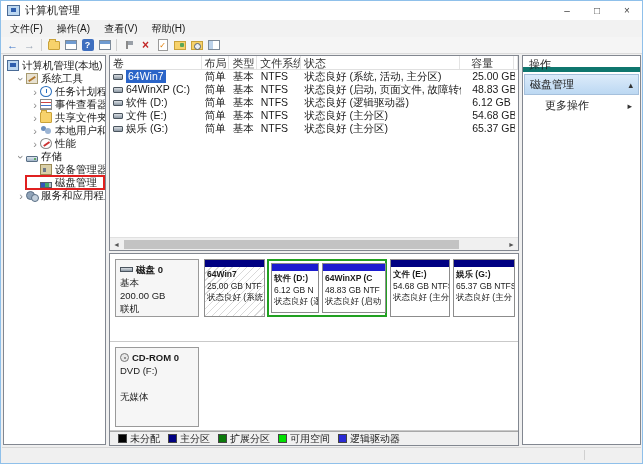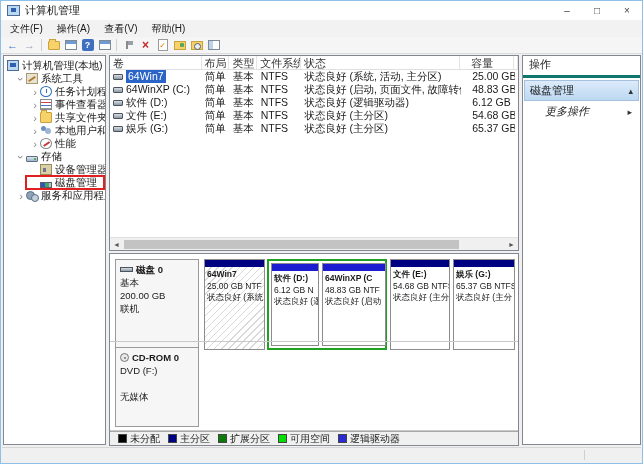--- a/index.html
+++ b/index.html
@@ -97,25 +97,25 @@
   .pbar{height:7px;}
   .ptxt{padding:2px 2px 0 2px;font-size:8.5px;line-height:11.5px;white-space:nowrap;overflow:hidden;}
   .pn{font-weight:bold;}
   .pgroup{position:absolute;top:0;bottom:0;border:2px solid #21a121;padding:2px;display:flex;gap:3px;background:#fff;}
   .pgroup .pcell{position:relative;flex:none;}
   .hline{position:absolute;left:0;right:0;height:1px;background:#c9c9c9;}
   .legend{position:absolute;left:0;right:0;bottom:0;height:14px;background:#f0f0f0;border-top:1px solid #a8a8a8;display:flex;align-items:center;gap:8px;padding-left:8px;font-size:10px;}
   .litem{display:flex;align-items:center;gap:3px;white-space:nowrap;}
   .lsq{width:9px;height:9px;border:1px solid #444;flex:none;}
   
-  .act-title{height:22px;line-height:16px;padding-left:6px;border-bottom:3px solid #0f766e;font-size:11px;}
+  .act-title{height:16px;line-height:16px;padding-left:6px;border-bottom:5px solid #0f766e;font-size:11px;}
   .act-group{margin:2px 1px 0 1px;height:21px;display:flex;align-items:center;background:linear-gradient(#dcebfa,#bcd8f2);border:1px solid #a5c0dc;padding:0 5px;}
   .act-group .gl{flex:1;}
   .act-caret{font-size:9px;color:#333;}
-  .act-more{height:21px;display:flex;align-items:center;padding:0 8px 0 22px;font-style:italic;}
+  .act-more{height:21px;display:flex;align-items:center;padding:0 8px 0 22px;}
   .act-more .ml{flex:1;}
   
   .statusbar{position:absolute;left:1px;right:1px;bottom:1px;height:15px;background:#f0f0f0;border-top:1px solid #d7d7d7;}
   .status-div{position:absolute;left:582px;top:2px;bottom:2px;width:1px;background:#d0d0d0;}
 </style>
 </head>
 <body>
 
 <div class="window">
 
@@ -302,21 +302,21 @@
     <div class="hscroll">
       <span class="sarrow">◄</span>
       <span class="sthumb"></span>
       <span class="sspace"></span>
       <span class="sarrow">►</span>
     </div>
   </div>
 
   <div class="graph-pane">
 
-    <div class="drow" style="top:5px;height:91px;">
+    <div class="drow" style="top:5px;height:58px;">
       <div class="dinfo">
         <div class="dname">
             <span class="dic"></span>
             <span>磁盘 0</span>
           </div>
         <div>基本</div>
         <div>200.00 GB</div>
         <div>联机</div>
       </div>
 

